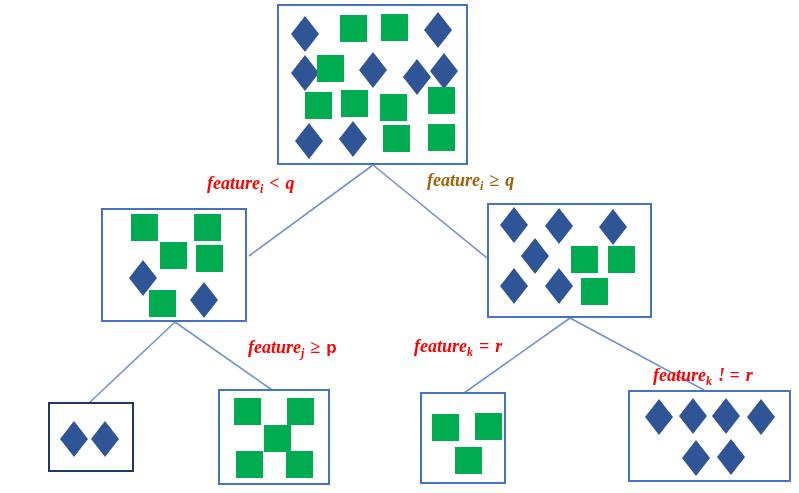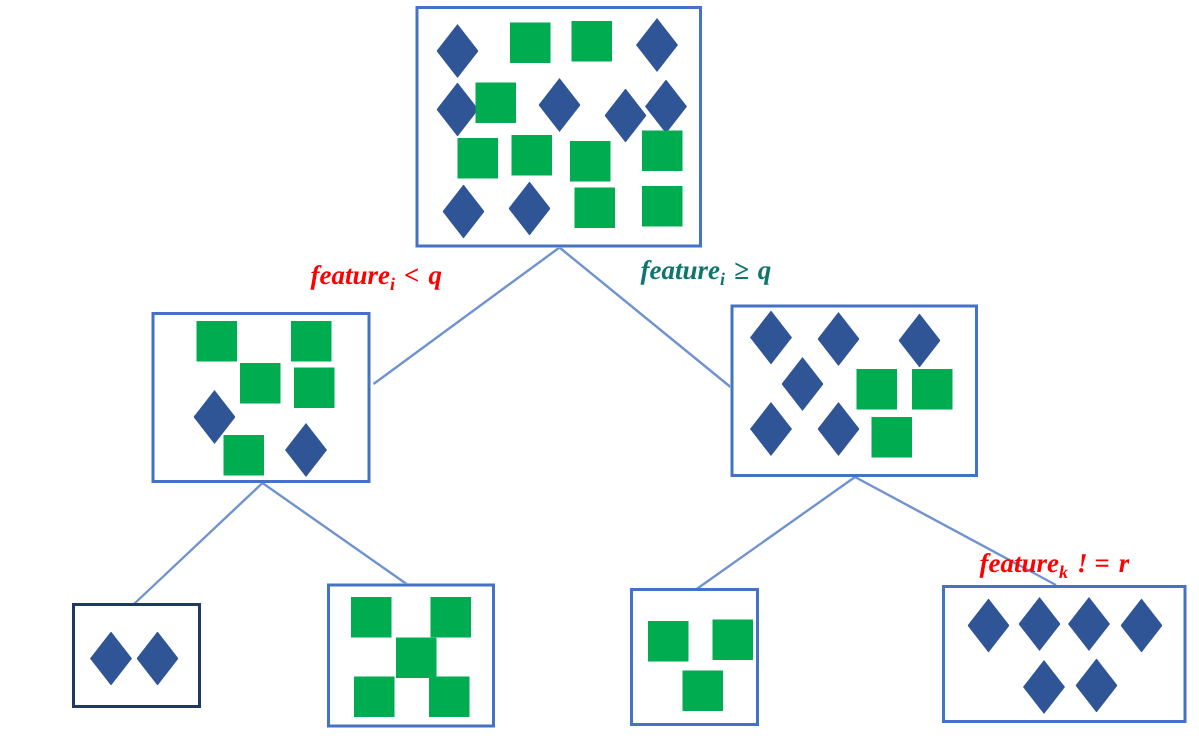--- a/index.html
+++ b/index.html
@@ -128,20 +128,26 @@
       <div class="diamond" style="left: 49px; top: 6px; width: 28px; height: 36px; background: rgb(47, 85, 151);"></div>
       <div class="diamond" style="left: 82px; top: 6px; width: 28px; height: 36px; background: rgb(47, 85, 151);"></div>
       <div class="diamond" style="left: 117px; top: 7px; width: 28px; height: 36px; background: rgb(47, 85, 151);"></div>
       <div class="diamond" style="left: 52px; top: 48px; width: 28px; height: 36px; background: rgb(47, 85, 151);"></div>
       <div class="diamond" style="left: 87px; top: 47px; width: 28px; height: 36px; background: rgb(47, 85, 151);"></div>
     </div>
 
   <div class="edge-label" style="left: 207px; top: 174px; color: rgb(255, 0, 0);">
     <span class="word">feature</span><span class="sub">i</span><span class="op">&lt;</span><span class="val">q</span>
   </div>
-  <div class="edge-label" style="left: 427px; top: 171px; color: #0f766e;">
+  <div class="edge-label" style="left: 427px; top: 171px; color: #a16207;">
     <span class="word">feature</span><span class="sub">i</span><span class="op">≥</span><span class="val">q</span>
+  </div>
+  <div class="edge-label" style="left: 248px; top: 338px; color: rgb(255, 0, 0);">
+    <span class="word">feature</span><span class="sub">j</span><span class="op">≥</span><span class="val upright">p</span>
+  </div>
+  <div class="edge-label" style="left: 414px; top: 337px; color: rgb(255, 0, 0);">
+    <span class="word">feature</span><span class="sub">k</span><span class="op">=</span><span class="val">r</span>
   </div>
   <div class="edge-label" style="left: 653px; top: 334px; color: rgb(255, 0, 0); margin-top: 32px;">
     <span class="word">feature</span><span class="sub">k</span><span class="op">! =</span><span class="val">r</span>
   </div>
 
 </div>
 
 </body></html>

